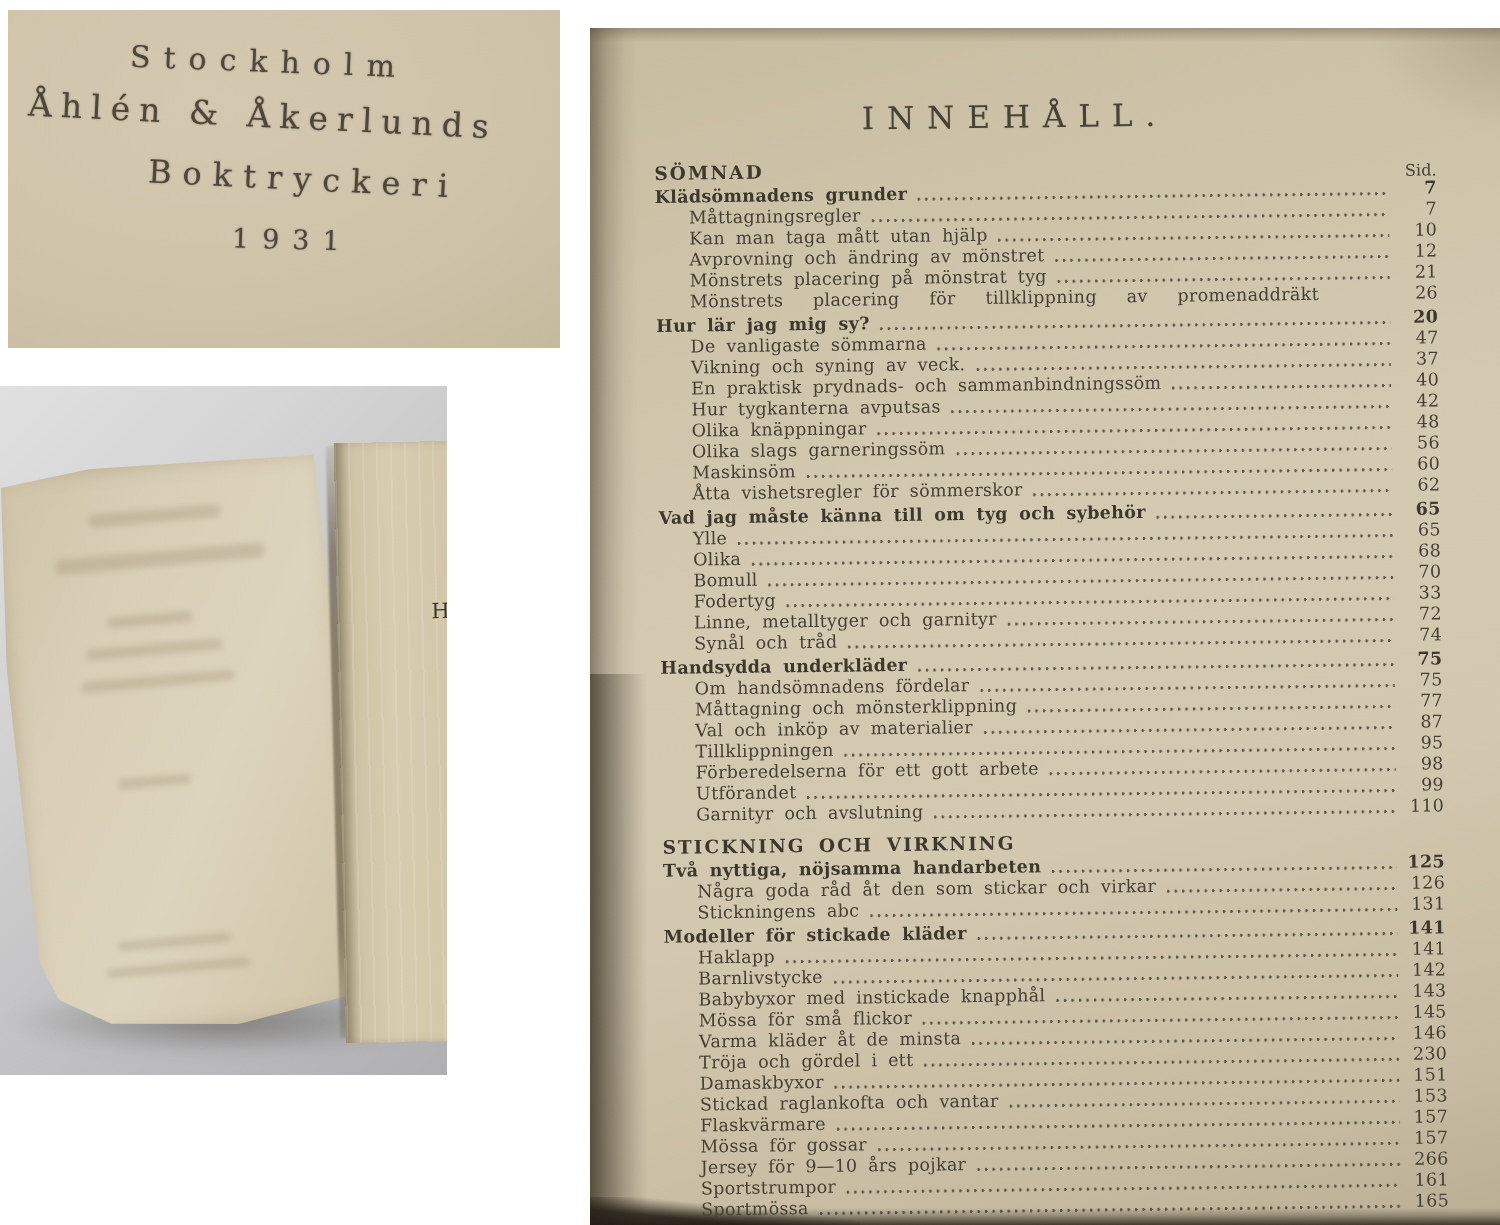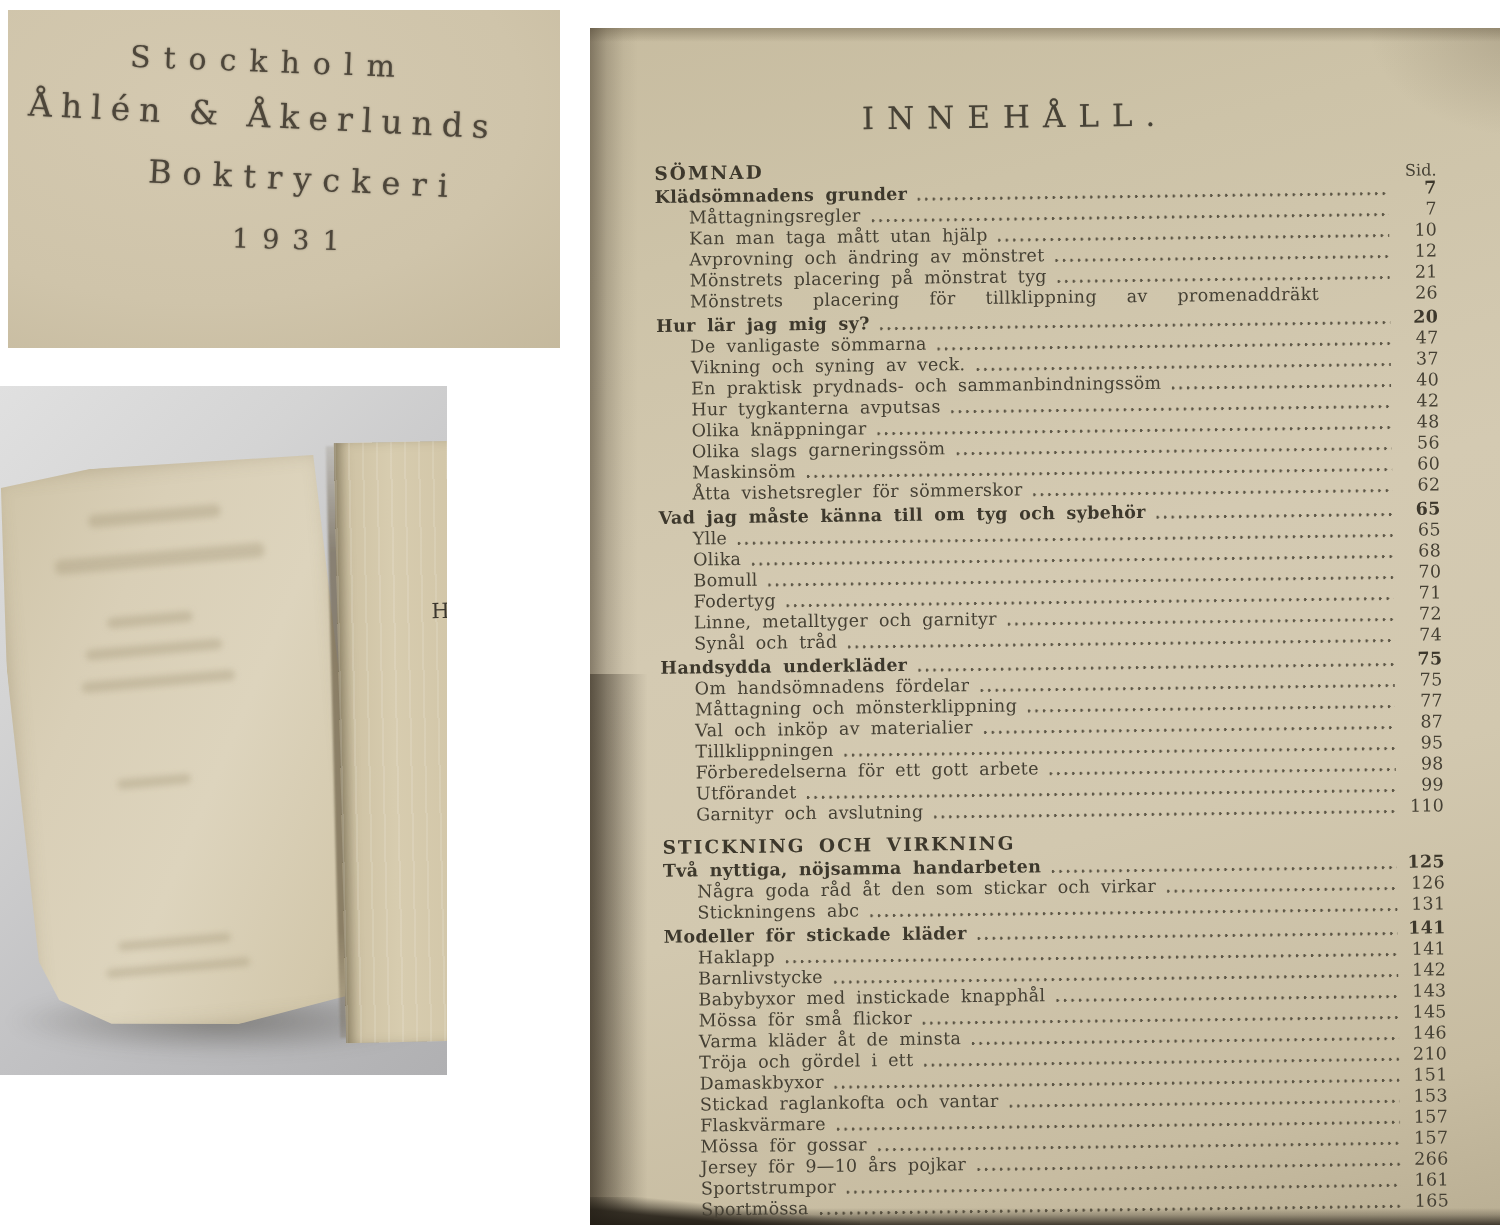--- a/index.html
+++ b/index.html
@@ -267,21 +267,21 @@
     <span class="pg">68</span>
   </div>
         <div class="row sub">
     <span class="lbl">Bomull</span>
     <span class="dots"></span>
     <span class="pg">70</span>
   </div>
         <div class="row sub">
     <span class="lbl">Fodertyg</span>
     <span class="dots"></span>
-    <span class="pg">71</span>
+    <span class="pg">33</span>
   </div>
         <div class="row sub">
     <span class="lbl">Linne, metalltyger och garnityr</span>
     <span class="dots"></span>
     <span class="pg">72</span>
   </div>
         <div class="row sub">
     <span class="lbl">Synål och tråd</span>
     <span class="dots"></span>
     <span class="pg">74</span>
@@ -371,21 +371,21 @@
     <span class="pg">145</span>
   </div>
         <div class="row sub">
     <span class="lbl">Varma kläder åt de minsta</span>
     <span class="dots"></span>
     <span class="pg">146</span>
   </div>
         <div class="row sub">
     <span class="lbl">Tröja och gördel i ett</span>
     <span class="dots"></span>
-    <span class="pg">210</span>
+    <span class="pg">230</span>
   </div>
         <div class="row sub">
     <span class="lbl">Damaskbyxor</span>
     <span class="dots"></span>
     <span class="pg">151</span>
   </div>
         <div class="row sub">
     <span class="lbl">Stickad raglankofta och vantar</span>
     <span class="dots"></span>
     <span class="pg">153</span>

